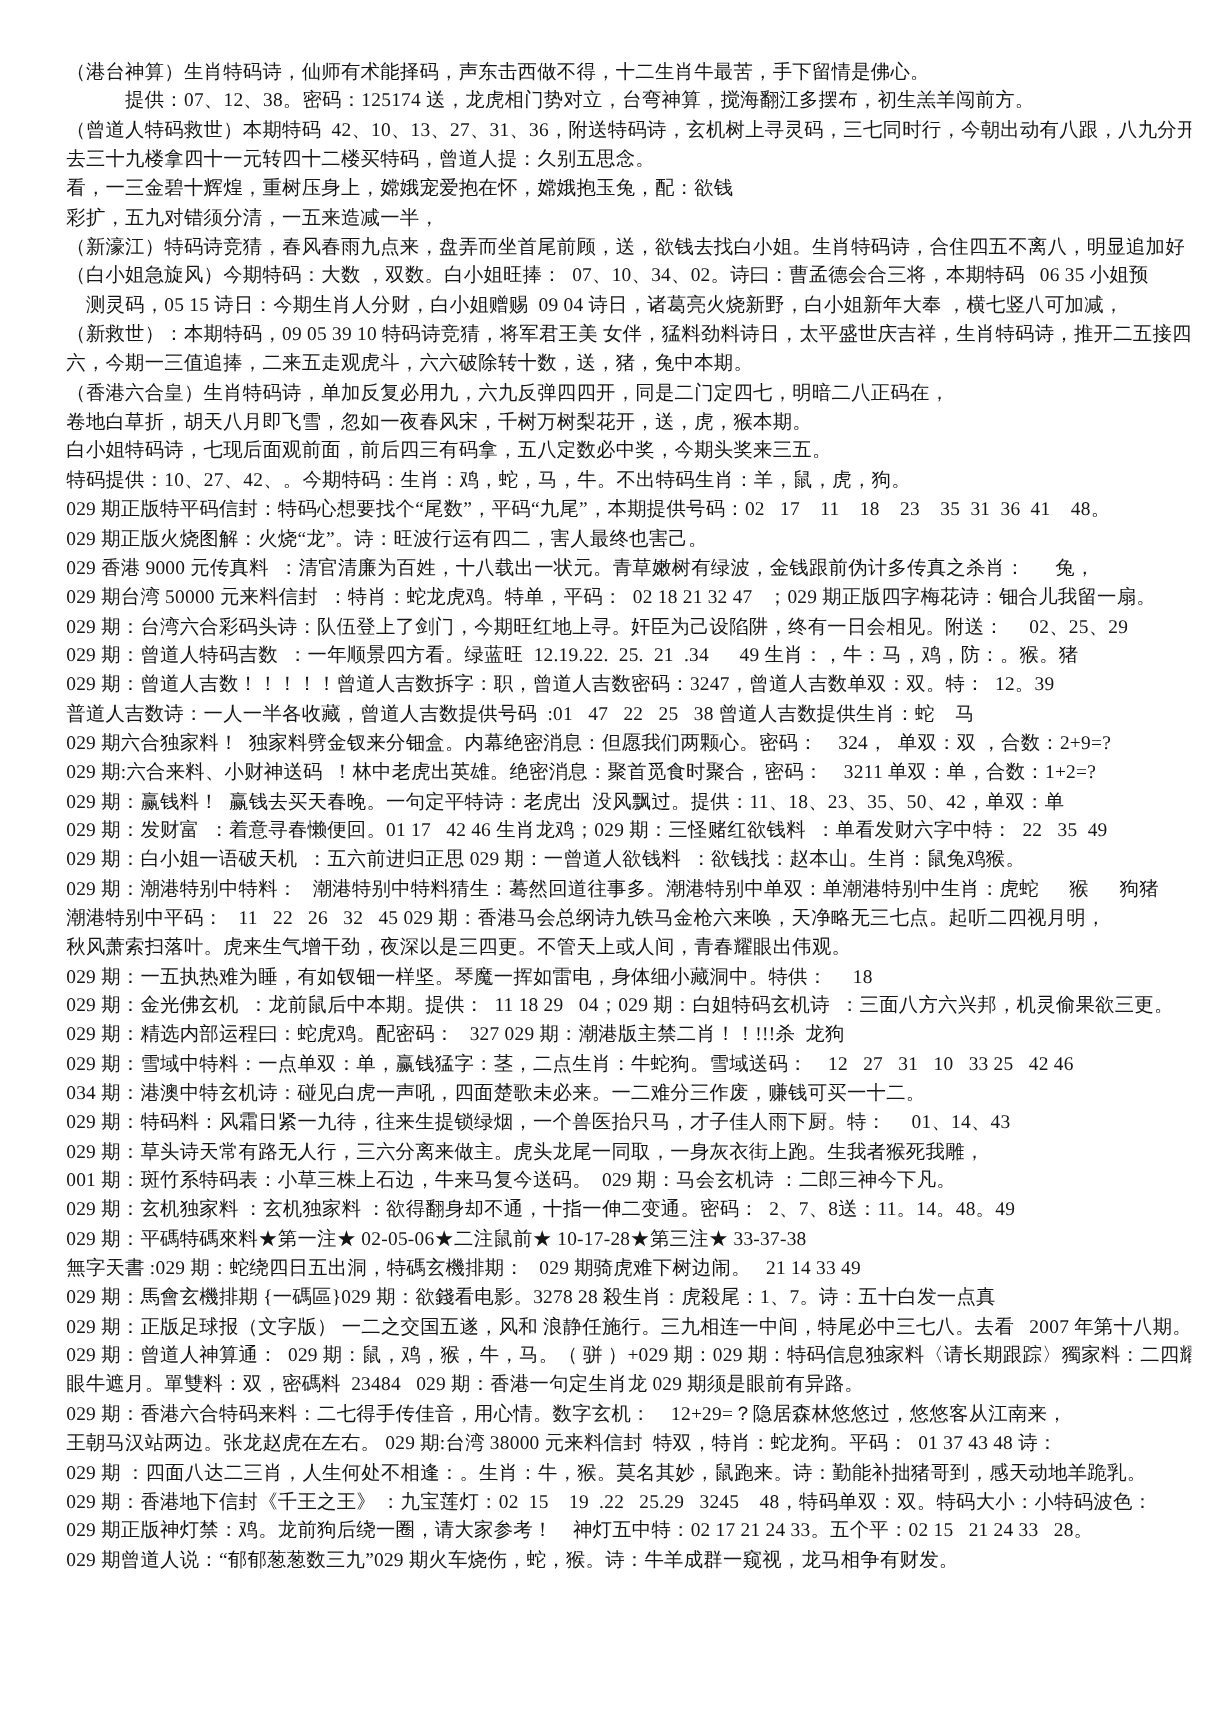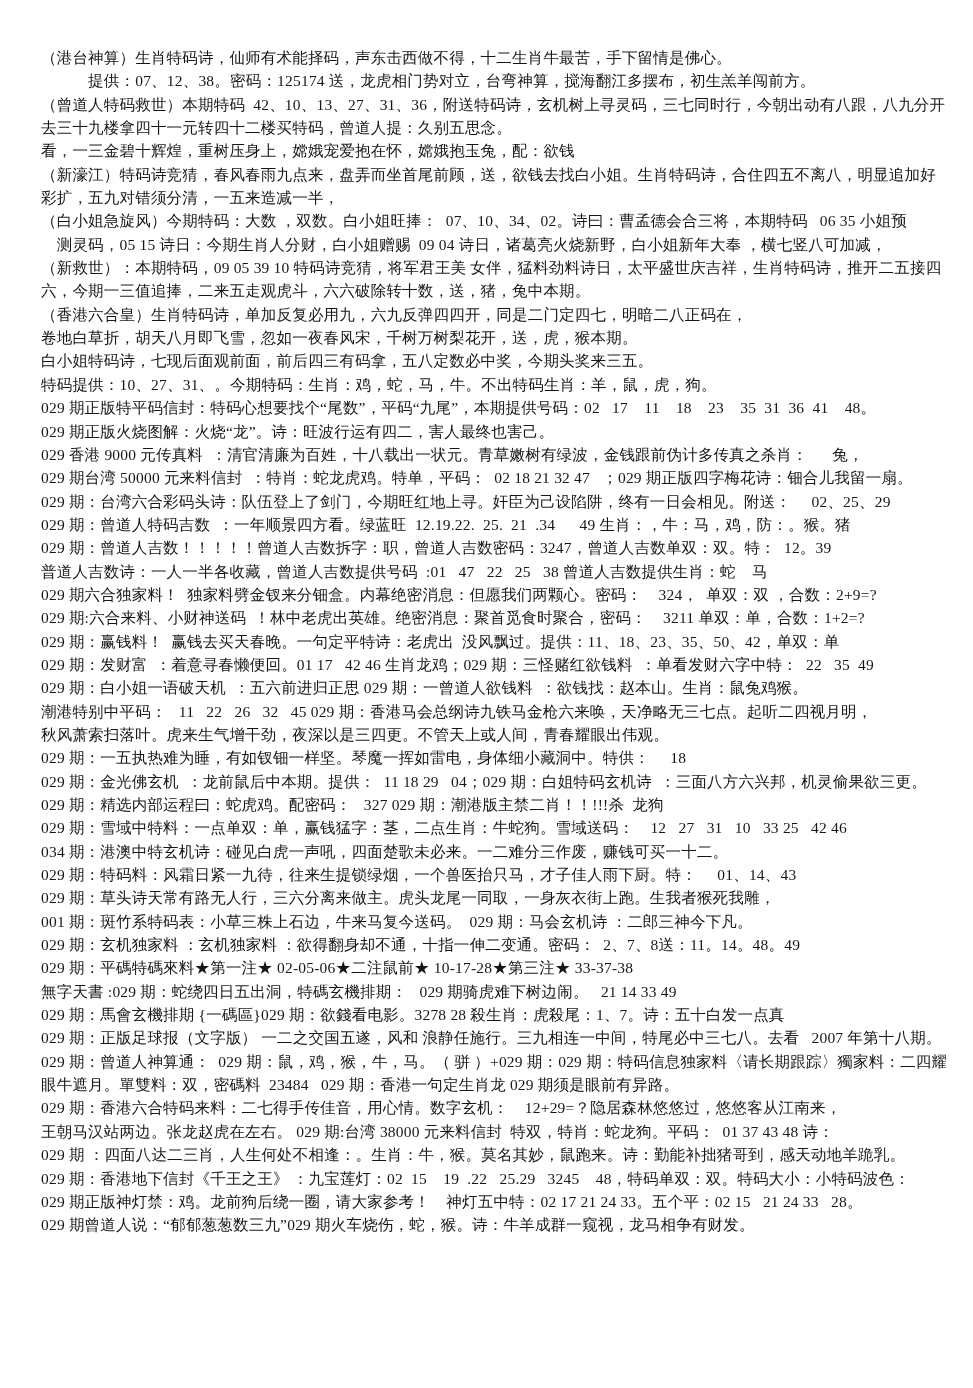--- a/index.html
+++ b/index.html
@@ -21,55 +21,57 @@
   .textblock {
     width: 100%;
   }
   .line {
     white-space: pre;
     font-size: 15.5px;
     line-height: 23.35px;
     height: 23.35px;
     overflow: hidden;
     letter-spacing: 0.2px;
+    margin-left: 12px;
   }
 </style>
 </head>
 <body>
 
 <div class="page">
   <div class="textblock">
     <div class="line">（港台神算）生肖特码诗，仙师有术能择码，声东击西做不得，十二生肖牛最苦，手下留情是佛心。</div>
     <div class="line">　　　提供：07、12、38。密码：125174 送，龙虎相门势对立，台弯神算，搅海翻江多摆布，初生羔羊闯前方。</div>
     <div class="line">（曾道人特码救世）本期特码  42、10、13、27、31、36，附送特码诗，玄机树上寻灵码，三七同时行，今朝出动有八跟，八九分开</div>
     <div class="line">去三十九楼拿四十一元转四十二楼买特码，曾道人提：久别五思念。</div>
     <div class="line">看，一三金碧十辉煌，重树压身上，嫦娥宠爱抱在怀，嫦娥抱玉兔，配：欲钱</div>
+    <div class="line">彩扩，五九对错须分清，一五来造减一半，</div>
     <div class="line">（新濠江）特码诗竞猜，春风春雨九点来，盘弄而坐首尾前顾，送，欲钱去找白小姐。生肖特码诗，合住四五不离八，明显追加好</div>
-    <div class="line">彩扩，五九对错须分清，一五来造减一半，</div>
     <div class="line">（白小姐急旋风）今期特码：大数 ，双数。白小姐旺捧：  07、10、34、02。诗曰：曹孟德会合三将，本期特码   06 35 小姐预</div>
     <div class="line">　测灵码，05 15 诗日：今期生肖人分财，白小姐赠赐  09 04 诗日，诸葛亮火烧新野，白小姐新年大奉 ，横七竖八可加减，</div>
     <div class="line">（新救世）：本期特码，09 05 39 10 特码诗竞猜，将军君王美 女伴，猛料劲料诗日，太平盛世庆吉祥，生肖特码诗，推开二五接四</div>
     <div class="line">六，今期一三值追捧，二来五走观虎斗，六六破除转十数，送，猪，兔中本期。</div>
     <div class="line">（香港六合皇）生肖特码诗，单加反复必用九，六九反弹四四开，同是二门定四七，明暗二八正码在，</div>
     <div class="line">卷地白草折，胡天八月即飞雪，忽如一夜春风宋，千树万树梨花开，送，虎，猴本期。</div>
     <div class="line">白小姐特码诗，七现后面观前面，前后四三有码拿，五八定数必中奖，今期头奖来三五。</div>
-    <div class="line">特码提供：10、27、31、。今期特码：生肖：鸡，蛇，马，牛。不出特码生肖：羊，鼠，虎，狗。</div>
+    <div class="line">特码提供：10、27、42、。今期特码：生肖：鸡，蛇，马，牛。不出特码生肖：羊，鼠，虎，狗。</div>
     <div class="line">029 期正版特平码信封：特码心想要找个“尾数”，平码“九尾”，本期提供号码：02   17    11    18    23    35  31  36  41    48。</div>
     <div class="line">029 期正版火烧图解：火烧“龙”。诗：旺波行运有四二，害人最终也害己。</div>
     <div class="line">029 香港 9000 元传真料  ：清官清廉为百姓，十八载出一状元。青草嫩树有绿波，金钱跟前伪计多传真之杀肖：      兔，</div>
     <div class="line">029 期台湾 50000 元来料信封  ：特肖：蛇龙虎鸡。特单，平码：  02 18 21 32 47   ；029 期正版四字梅花诗：钿合儿我留一扇。</div>
     <div class="line">029 期：台湾六合彩码头诗：队伍登上了剑门，今期旺红地上寻。奸臣为己设陷阱，终有一日会相见。附送：     02、25、29</div>
     <div class="line">029 期：曾道人特码吉数  ：一年顺景四方看。绿蓝旺  12.19.22.  25.  21  .34      49 生肖：，牛：马，鸡，防：。猴。猪</div>
     <div class="line">029 期：曾道人吉数！！！！！曾道人吉数拆字：职，曾道人吉数密码：3247，曾道人吉数单双：双。特：  12。39</div>
     <div class="line">普道人吉数诗：一人一半各收藏，曾道人吉数提供号码  :01   47   22   25   38 曾道人吉数提供生肖：蛇    马</div>
     <div class="line">029 期六合独家料！  独家料劈金钗来分钿盒。内幕绝密消息：但愿我们两颗心。密码：    324，  单双：双 ，合数：2+9=?</div>
     <div class="line">029 期:六合来料、小财神送码  ！林中老虎出英雄。绝密消息：聚首觅食时聚合，密码：    3211 单双：单，合数：1+2=?</div>
     <div class="line">029 期：赢钱料！  赢钱去买天春晚。一句定平特诗：老虎出  没风飘过。提供：11、18、23、35、50、42，单双：单</div>
     <div class="line">029 期：发财富  ：着意寻春懒便回。01 17   42 46 生肖龙鸡；029 期：三怪赌红欲钱料  ：单看发财六字中特：  22   35  49</div>
     <div class="line">029 期：白小姐一语破天机  ：五六前进归正思 029 期：一曾道人欲钱料  ：欲钱找：赵本山。生肖：鼠兔鸡猴。</div>
+    <div class="line">029 期：潮港特别中特料：   潮港特别中特料猜生：蓦然回道往事多。潮港特别中单双：单潮港特别中生肖：虎蛇      猴      狗猪</div>
     <div class="line">潮港特别中平码：   11   22   26   32   45 029 期：香港马会总纲诗九铁马金枪六来唤，天净略无三七点。起听二四视月明，</div>
     <div class="line">秋风萧索扫落叶。虎来生气增干劲，夜深以是三四更。不管天上或人间，青春耀眼出伟观。</div>
     <div class="line">029 期：一五执热难为睡，有如钗钿一样坚。琴魔一挥如雷电，身体细小藏洞中。特供：     18</div>
     <div class="line">029 期：金光佛玄机  ：龙前鼠后中本期。提供：  11 18 29   04；029 期：白姐特码玄机诗  ：三面八方六兴邦，机灵偷果欲三更。</div>
     <div class="line">029 期：精选内部运程曰：蛇虎鸡。配密码：   327 029 期：潮港版主禁二肖！！!!!杀  龙狗</div>
     <div class="line">029 期：雪域中特料：一点单双：单，赢钱猛字：茎，二点生肖：牛蛇狗。雪域送码：    12   27   31   10   33 25   42 46</div>
     <div class="line">034 期：港澳中特玄机诗：碰见白虎一声吼，四面楚歌未必来。一二难分三作废，赚钱可买一十二。</div>
     <div class="line">029 期：特码料：风霜日紧一九待，往来生提锁绿烟，一个兽医抬只马，才子佳人雨下厨。特：     01、14、43</div>
     <div class="line">029 期：草头诗天常有路无人行，三六分离来做主。虎头龙尾一同取，一身灰衣街上跑。生我者猴死我雕，</div>
     <div class="line">001 期：斑竹系特码表：小草三株上石边，牛来马复今送码。  029 期：马会玄机诗 ：二郎三神今下凡。</div>

